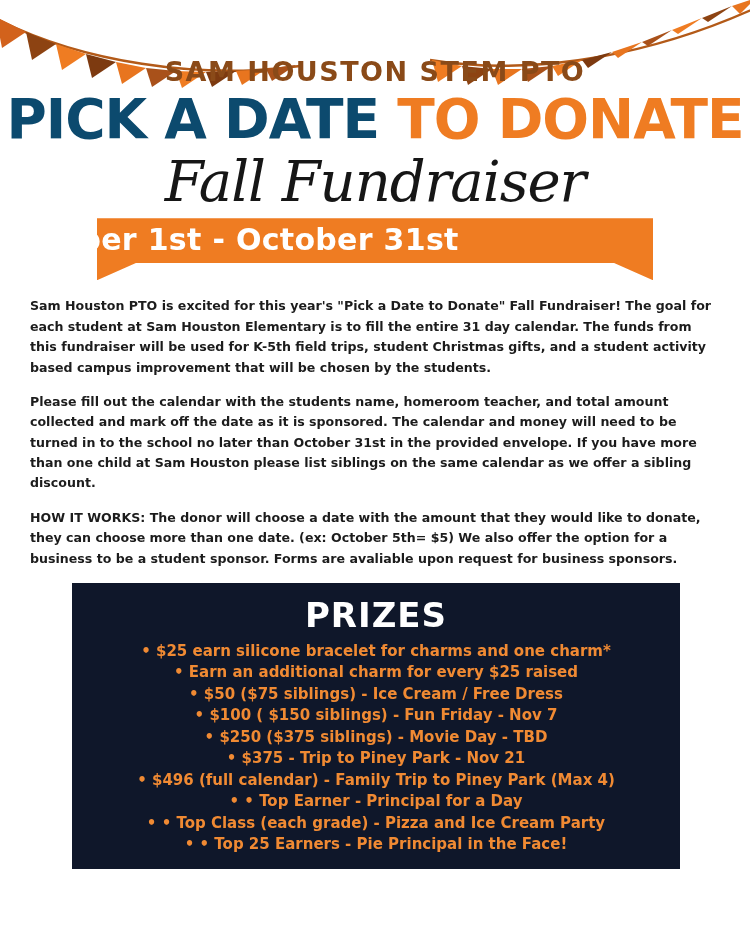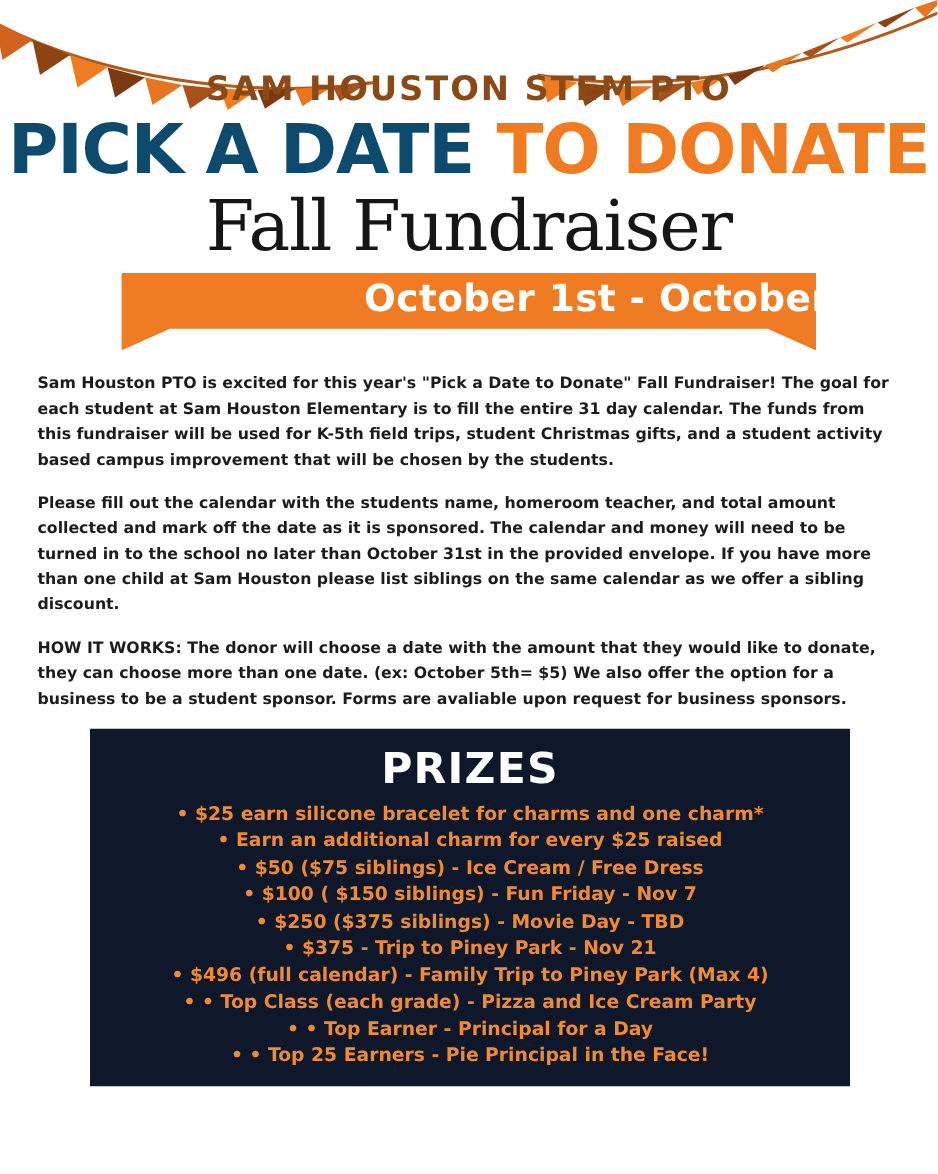--- a/index.html
+++ b/index.html
@@ -47,20 +47,21 @@
     letter-spacing: -1px;
     line-height: 1.05;
     margin: 2px 0 0 0;
     white-space: nowrap;
   }
   .title-black { color: #0c4a6e; }
   .title-orange { color: #ef7c22; }
 
   .script {
     font-family: "DejaVu Serif", serif;
+    font-style: italic;
     font-size: 56px;
     color: #161616;
     margin: 2px 0 6px 0;
     letter-spacing: -1px;
     line-height: 1.1;
   }
 
   
   .banner-wrap {
     position: relative;
@@ -76,21 +77,21 @@
     height: 62px;
     background: #ef7c22;
     -webkit-clip-path: polygon(0 0, 100% 0, 100% 100%, 93% 72%, 7% 72%, 0 100%);
     clip-path: polygon(0 0, 100% 0, 100% 100%, 93% 72%, 7% 72%, 0 100%);
   }
   .banner-text {
     position: absolute;
     left: 0;
     top: 4px;
     width: 750px;
-    text-align: right;
+    text-align: left;
     font-family: "DejaVu Sans", sans-serif;
     font-weight: bold;
     font-size: 30px;
     color: #ffffff;
     letter-spacing: 0.3px;
   }
 
   
   .body-copy {
     margin: 16px 30px 0 30px;
@@ -199,17 +200,17 @@
 <div class="prizes">
   <div class="prizes-title">PRIZES</div>
   <ul class="prize-list">
     <li>• $25 earn silicone bracelet for charms and one charm*</li>
     <li>• Earn an additional charm for every $25 raised</li>
     <li>• $50 ($75 siblings) - Ice Cream / Free Dress</li>
     <li>• $100 ( $150 siblings) - Fun Friday - Nov 7</li>
     <li>• $250 ($375 siblings) - Movie Day - TBD</li>
     <li>• $375 - Trip to Piney Park - Nov 21</li>
     <li>• $496 (full calendar) - Family Trip to Piney Park (Max 4)</li>
+    <li>• • Top Earner - Principal for a Day</li>
     <li>• • Top Class (each grade) - Pizza and Ice Cream Party</li>
-    <li>• • Top Earner - Principal for a Day</li>
     <li>• • Top 25 Earners - Pie Principal in the Face!</li>
   </ul>
 </div>
 
 </body></html>

